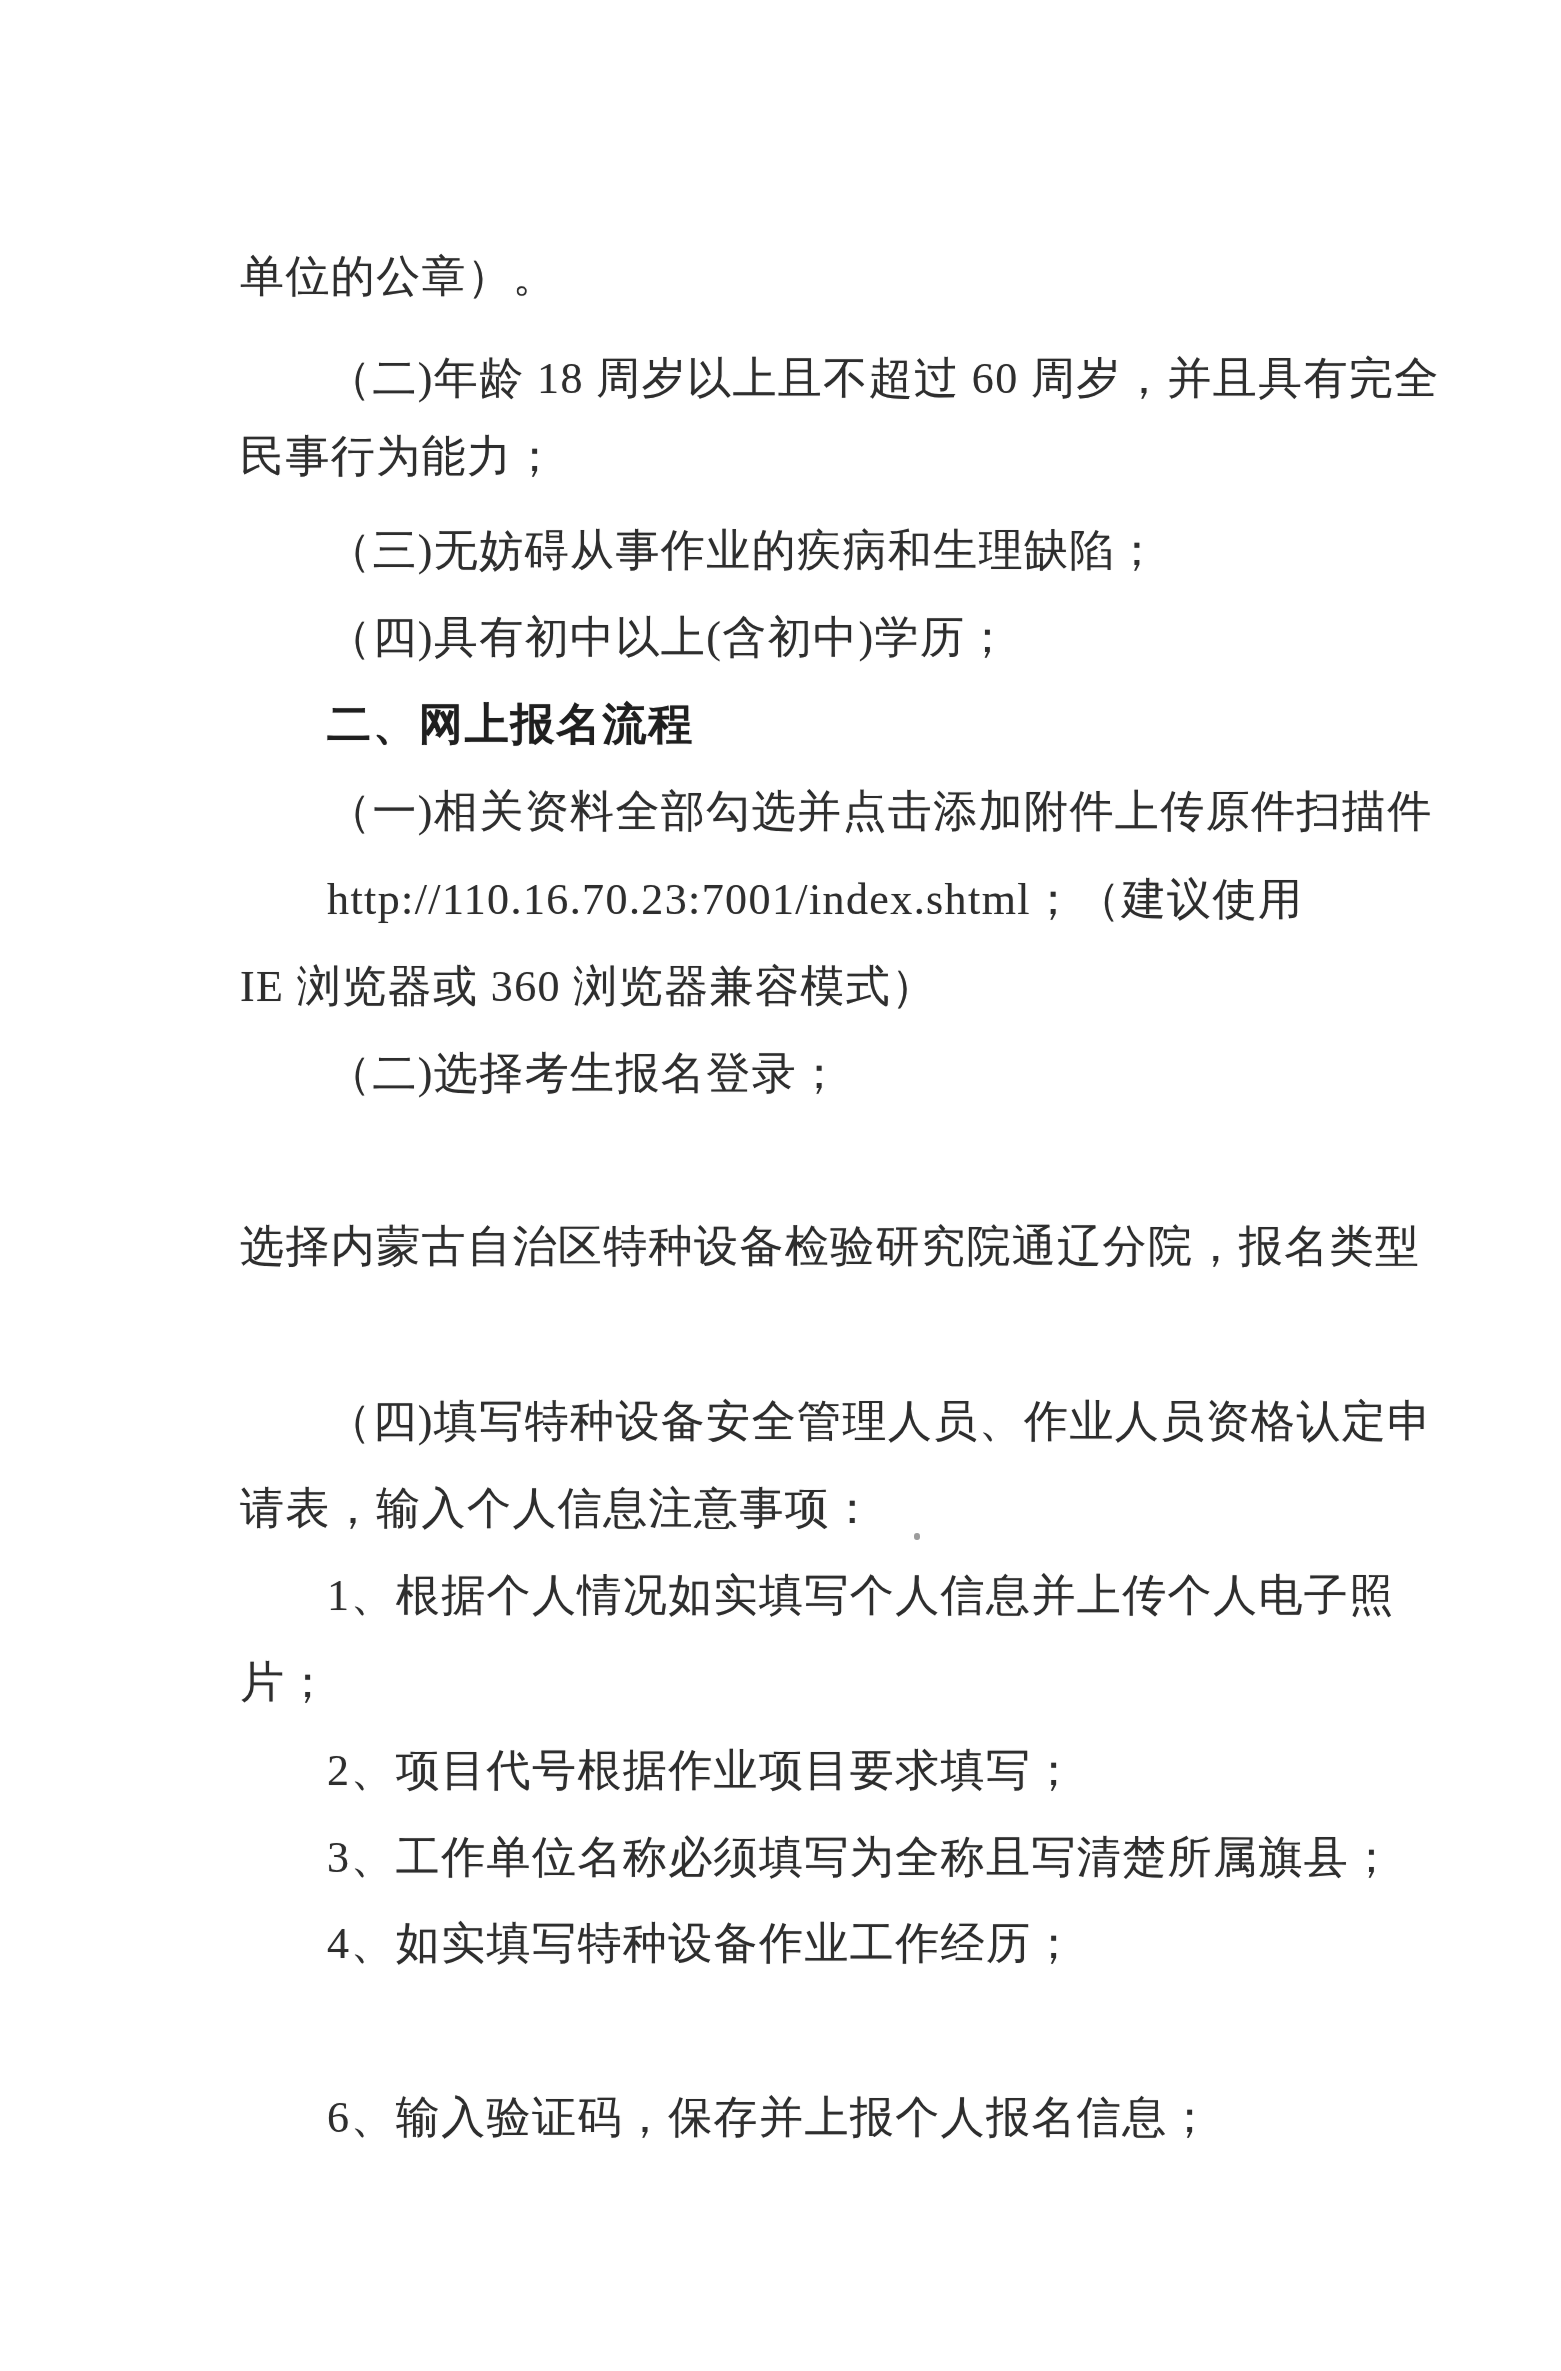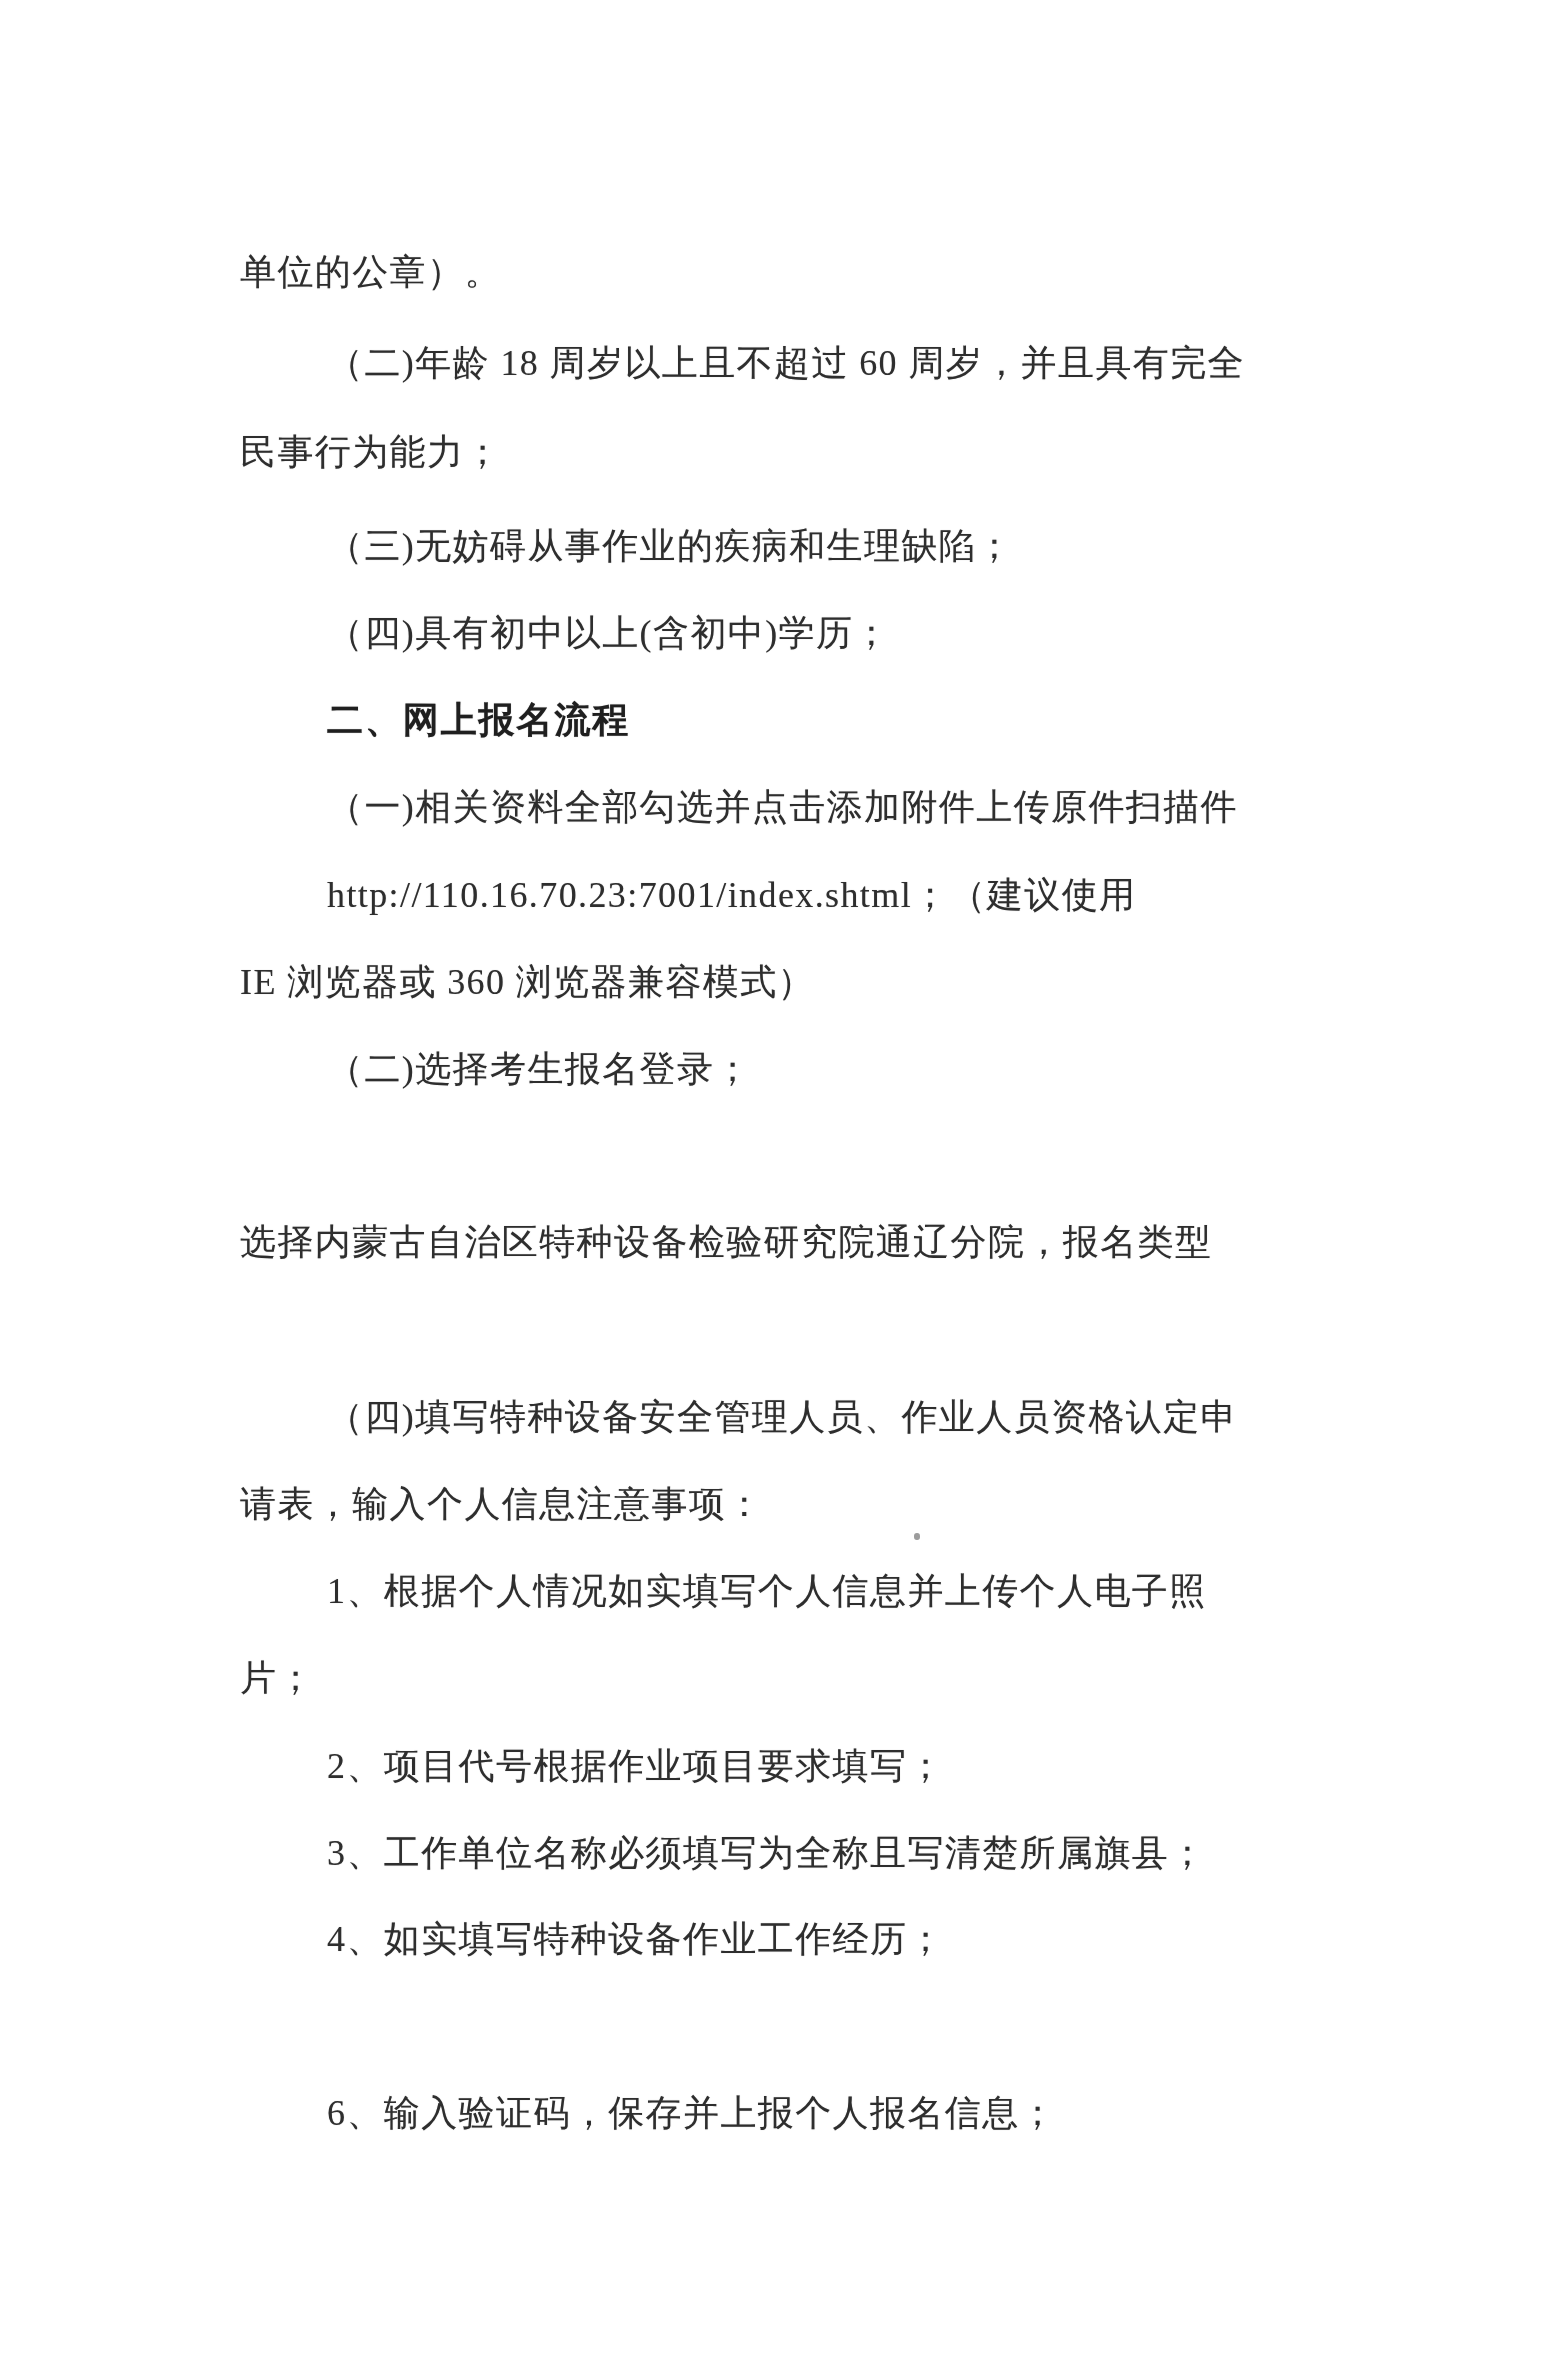--- a/index.html
+++ b/index.html
@@ -16,21 +16,21 @@
     font-family: "Liberation Serif", "DejaVu Serif", serif;
   }
   .text-layer {
     position: absolute;
     inset: 0;
   }
   .line {
     position: absolute;
     left: 240px;
     white-space: nowrap;
-    font-size: 36px;
+    font-size: 44px;
     line-height: 1.1;
     letter-spacing: 1.4px;
     color: #2e2e2e;
     text-shadow: 0 0 0.9px rgba(40,40,40,0.35);
     font-family: "Liberation Serif", "DejaVu Serif", serif;
   }
   .line.indent {
     left: 327px;
   }
   .line.bold {
@@ -49,21 +49,21 @@
     background: #4a4a4a;
     opacity: 0.55;
   }
 </style>
 </head>
 <body>
 
 <div class="page">
   <div class="text-layer">
       <div class="line" style="top: 253px;">单位的公章）。</div>
-      <div class="line indent" style="top: 344px; font-family: Liberation Serif, serif;">（二)年龄 18 周岁以上且不超过 60 周岁，并且具有完全</div>
+      <div class="line indent" style="top: 355px; font-family: Liberation Serif, serif;">（二)年龄 18 周岁以上且不超过 60 周岁，并且具有完全</div>
       <div class="line" style="top: 433px;">民事行为能力；</div>
       <div class="line indent" style="top: 527px;">（三)无妨碍从事作业的疾病和生理缺陷；</div>
       <div class="line indent" style="top: 614px;">（四)具有初中以上(含初中)学历；</div>
       <div class="line indent bold" style="top: 701px;">二、网上报名流程</div>
       <div class="line indent" style="top: 788px;">（一)相关资料全部勾选并点击添加附件上传原件扫描件</div>
       <div class="line indent" style="top: 876px;">http://110.16.70.23:7001/index.shtml；（建议使用</div>
       <div class="line" style="top: 963px;">IE 浏览器或 360 浏览器兼容模式）</div>
       <div class="line indent" style="top: 1050px;">（二)选择考生报名登录；</div>
       <div class="line" style="top: 1223px;">选择内蒙古自治区特种设备检验研究院通辽分院，报名类型</div>
       <div class="line indent" style="top: 1398px;">（四)填写特种设备安全管理人员、作业人员资格认定申</div>

